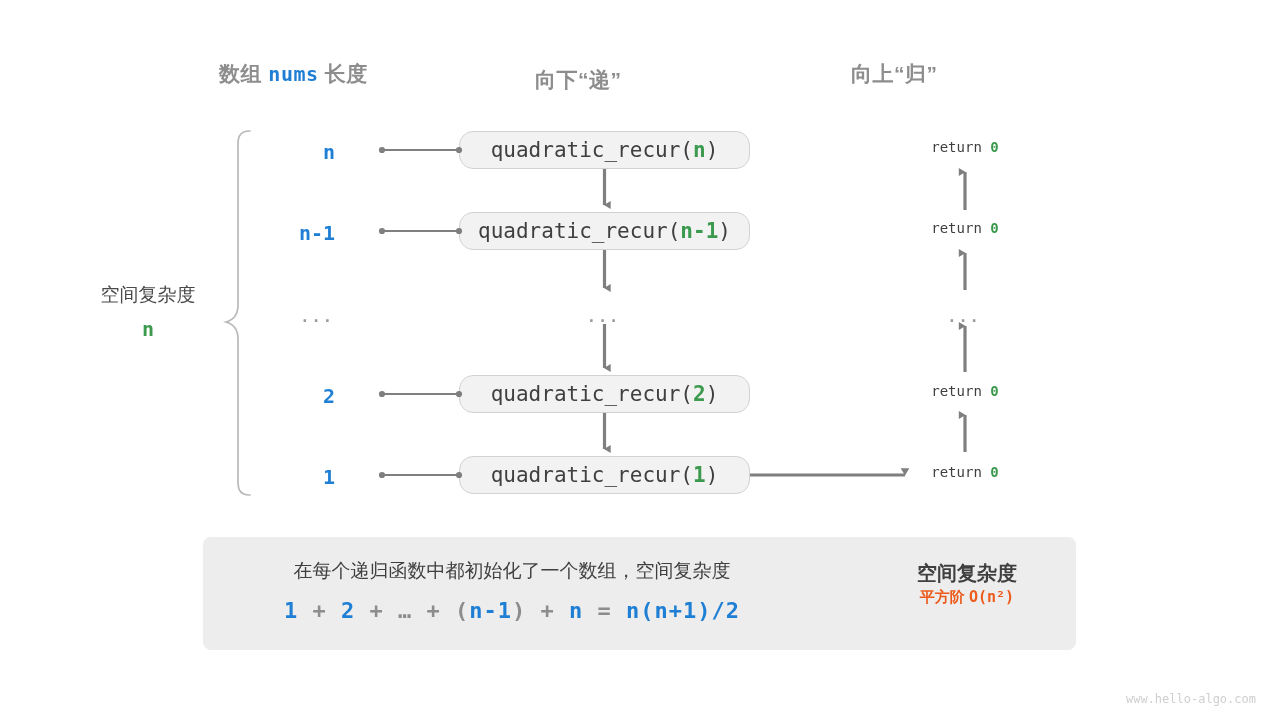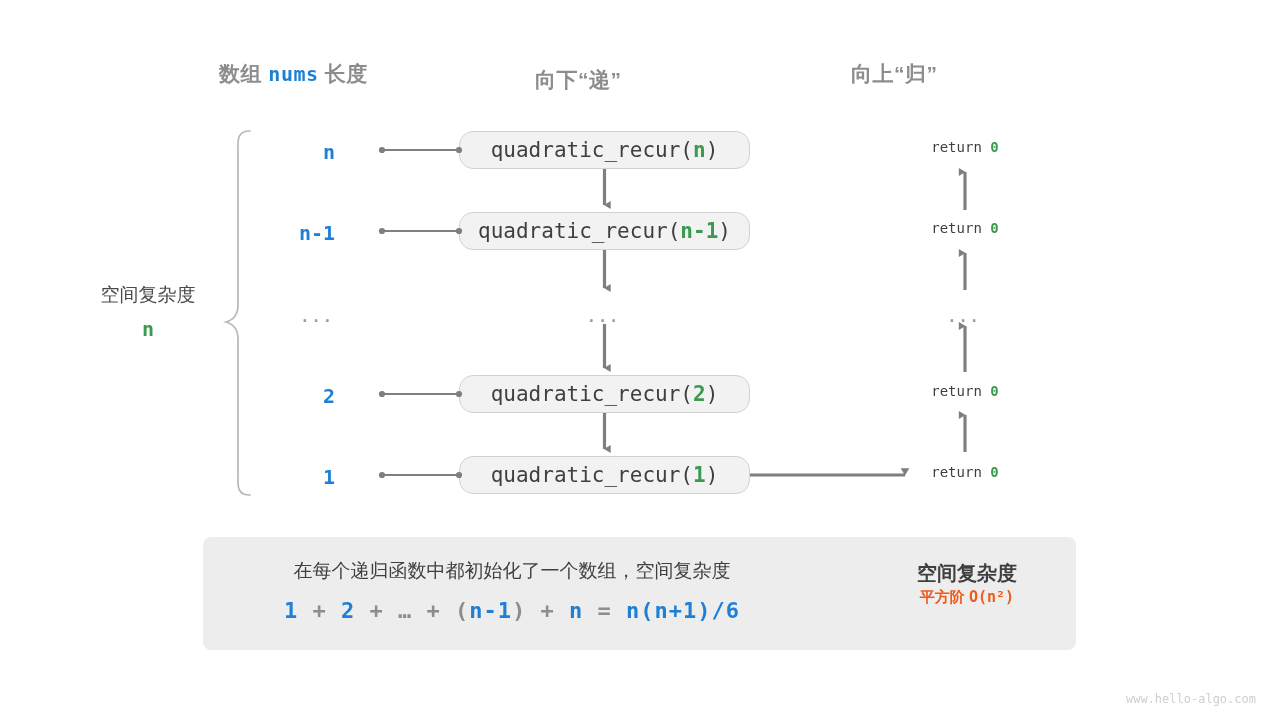--- a/index.html
+++ b/index.html
@@ -348,21 +348,21 @@
 
     <g>
       <path d="M 801 586 L 829 586 L 829 578 L 849 594 L 829 610 L 829 602 L 801 602 Z" fill="#c9c9c9"></path>
     </g>
   </svg>
 
   <div class="summary"></div>
   <div class="summary-left">
     <div class="summary-text">在每个递归函数中都初始化了一个数组，空间复杂度</div>
     <div class="formula">
-      <span class="b">1</span><span> + </span><span class="b">2</span><span> + </span><span>…</span><span> + </span><span>(</span><span class="b">n-1</span><span>)</span><span> + </span><span class="b">n</span><span> = </span><span class="b">n(n+1)/6</span>
+      <span class="b">1</span><span> + </span><span class="b">2</span><span> + </span><span>…</span><span> + </span><span>(</span><span class="b">n-1</span><span>)</span><span> + </span><span class="b">n</span><span> = </span><span class="b">n(n+1)/2</span>
     </div>
   </div>
   <div class="summary-right">
     <div class="cx-title">空间复杂度</div>
     <div class="cx-value">
       <span class="cn">平方阶 </span><span>O(n²)</span>
     </div>
   </div>
 
   <div class="watermark">www.hello-algo.com</div>

